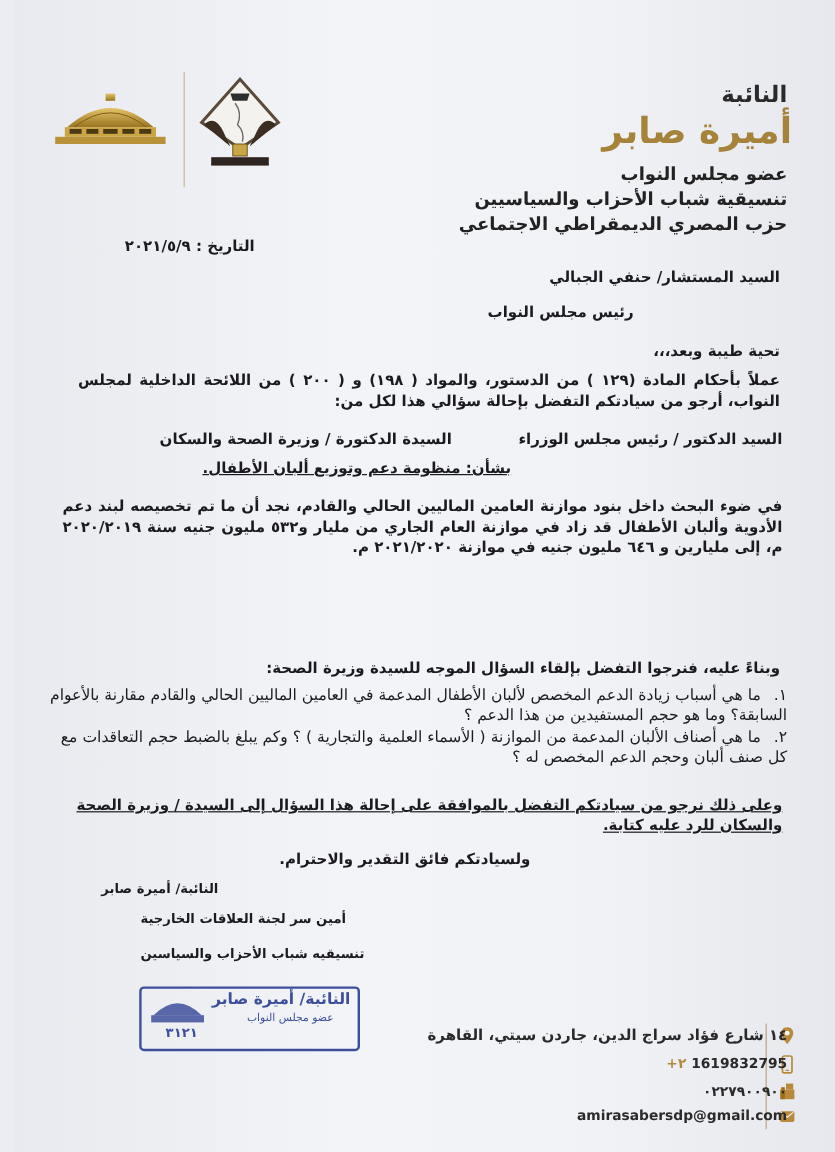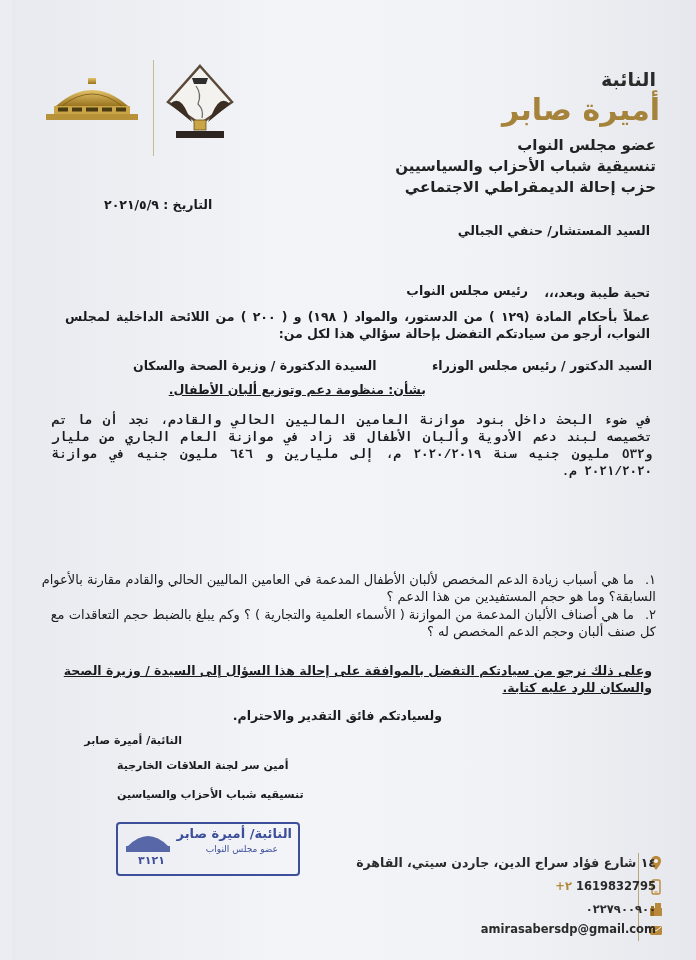--- a/index.html
+++ b/index.html
@@ -27,30 +27,30 @@
 
   .logo-divider { left: 141px; top: 60px; width: 1px; height: 96px; background: #c8b996; }
 
   .logo-dome { left: 30px; top: 76px; width: 100px; height: 50px; }
   .logo-party { left: 150px; top: 64px; width: 76px; height: 78px; }
 
   .date { left: 92px; top: 197px; font-size: 12.5px; font-weight: bold; }
 
   .p { font-size: 12.5px; font-weight: bold; line-height: 17px; }
   .recipient { right: 58px; top: 222px; }
-  .recipient2 { right: 180px; top: 251px; margin-top: 31px; }
+  .recipient2 { right: 180px; top: 251px; }
   .greeting { right: 58px; top: 284px; }
 
   .body1 { right: 58px; top: 308px; width: 585px; text-align: justify; }
   .addr-a { right: 56px; top: 357px; }
   .addr-b { left: 121px; top: 357px; }
 
   .subject { right: 282px; top: 381px; text-decoration: underline; text-align: right; }
 
-  .body2 { right: 56px; top: 413px; width: 600px; text-align: justify; font-family: Liberation Mono, monospace; }
+  .body2 { right: 56px; top: 413px; width: 600px; text-align: justify; }
   .body3 { right: 56px; top: 480px; width: 600px; text-align: justify; }
   .body4 { right: 58px; top: 548px; }
 
   .q { font-size: 13px; font-weight: normal; line-height: 17px; }
   .q1 { right: 52px; top: 571px; width: 615px; }
   .q2 { right: 52px; top: 606px; width: 615px; }
   .qnum { display: inline-block; width: 22px; }
 
   .closing { right: 56px; top: 662px; width: 605px; text-decoration: underline; }
   .regards { right: 266px; top: 707px; }
@@ -111,35 +111,36 @@
     <path d="M8 40 Q18 30 26 50 L30 58 Z" fill="#3b2d22"></path>
     <path d="M68 40 Q58 30 50 50 L46 58 Z" fill="#3b2d22"></path>
     <rect x="32" y="56" width="12" height="10" fill="#c9a548" stroke="#6a4f14" stroke-width="0.8"></rect>
     <rect x="14" y="67" width="48" height="7" fill="#2e2420"></rect>
   </svg>
 
   <div class="abs rtl hdr-title-small">النائبة</div>
   <div class="abs rtl hdr-name">أميرة صابر</div>
   <div class="abs rtl hdr-line hdr-l1">عضو مجلس النواب</div>
   <div class="abs rtl hdr-line hdr-l2">تنسيقية شباب الأحزاب والسياسيين</div>
-  <div class="abs rtl hdr-line hdr-l3">حزب إحالة الديمقراطي الاجتماعي</div>
+  <div class="abs rtl hdr-line hdr-l3">حزب المصري الديمقراطي الاجتماعي</div>
 
   <div class="abs rtl date">التاريخ : ٢٠٢١/٥/٩</div>
 
   <div class="abs rtl p recipient">السيد المستشار/   حنفي الجبالي</div>
   <div class="abs rtl p recipient2">رئيس مجلس النواب</div>
   <div class="abs rtl p greeting">تحية طيبة وبعد،،،</div>
 
   <div class="abs rtl p body1">عملاً بأحكام المادة (١٢٩ ) من الدستور، والمواد ( ١٩٨) و ( ٢٠٠ ) من اللائحة الداخلية لمجلس النواب، أرجو من سيادتكم التفضل بإحالة سؤالي هذا لكل من:</div>
   <div class="abs rtl p addr-a">السيد الدكتور  / رئيس مجلس الوزراء</div>
   <div class="abs rtl p addr-b">السيدة الدكتورة /  وزيرة الصحة والسكان</div>
 
   <div class="abs rtl p subject">بشأن: منظومة دعم وتوزيع ألبان الأطفال.</div>
 
   <div class="abs rtl p body2">في ضوء البحث داخل بنود موازنة العامين الماليين الحالي والقادم، نجد أن ما تم تخصيصه لبند دعم الأدوية وألبان الأطفال قد زاد في موازنة العام الجاري من مليار و٥٣٢ مليون جنيه سنة ٢٠٢٠/٢٠١٩ م، إلى مليارين و ٦٤٦ مليون جنيه في موازنة ٢٠٢١/٢٠٢٠ م.</div>
+  <div class="abs rtl p body4">وبناءً عليه، فنرجوا التفضل بإلقاء السؤال الموجه للسيدة وزيرة الصحة:</div>
 
   <div class="abs rtl q q1">
     <span class="qnum">١.</span><span>ما هي أسباب زيادة الدعم المخصص لألبان الأطفال المدعمة في العامين الماليين الحالي والقادم مقارنة بالأعوام السابقة؟ وما هو حجم المستفيدين من هذا الدعم ؟</span>
   </div>
   <div class="abs rtl q q2">
     <span class="qnum">٢.</span><span>ما هي أصناف الألبان المدعمة من الموازنة ( الأسماء العلمية والتجارية ) ؟ وكم يبلغ بالضبط حجم التعاقدات مع كل صنف ألبان وحجم الدعم المخصص له ؟</span>
   </div>
 
   <div class="abs rtl p closing">وعلى ذلك نرجو من سيادتكم التفضل بالموافقة على إحالة هذا السؤال إلى السيدة / وزيرة الصحة والسكان للرد عليه كتابة.</div>
   <div class="abs rtl p regards">ولسيادتكم فائق التقدير والاحترام.</div>

